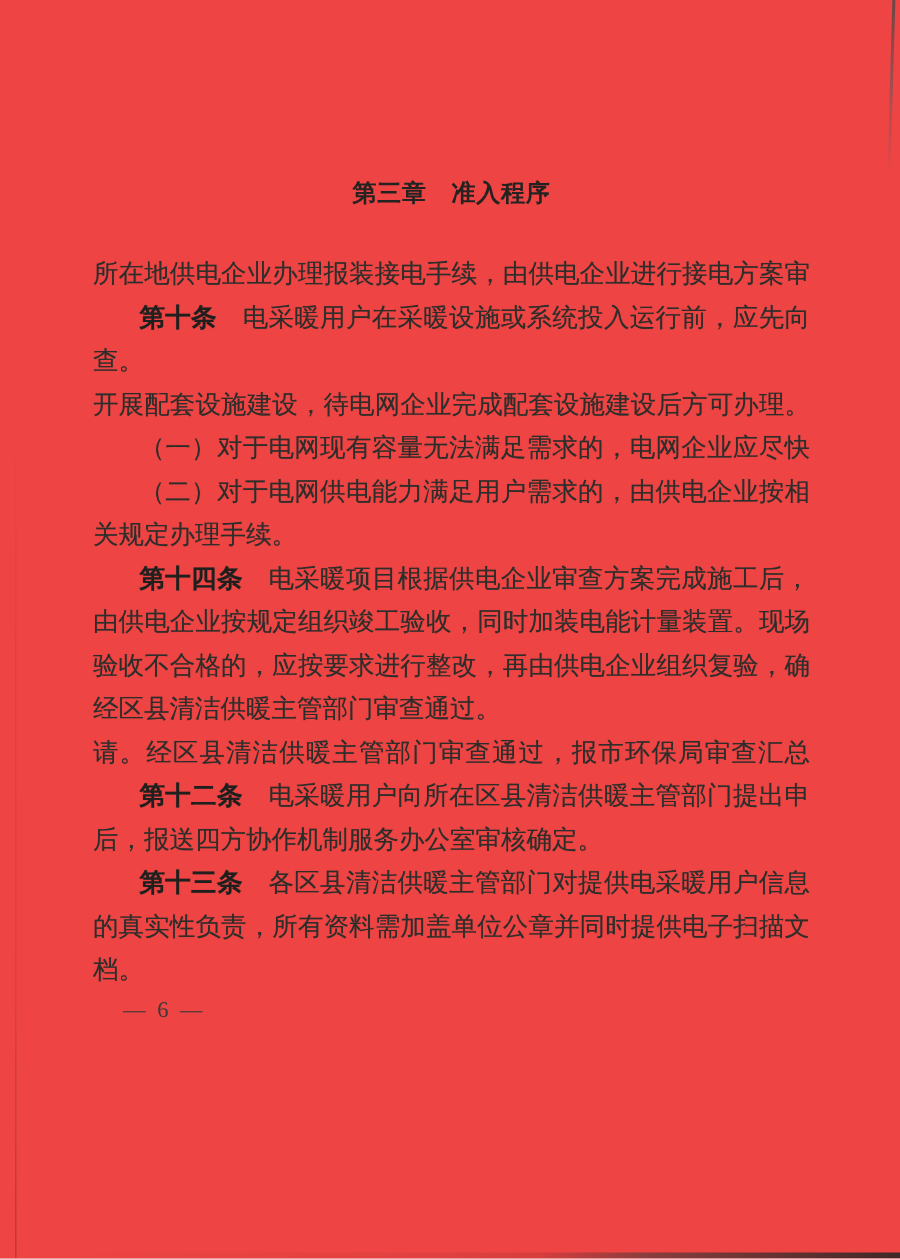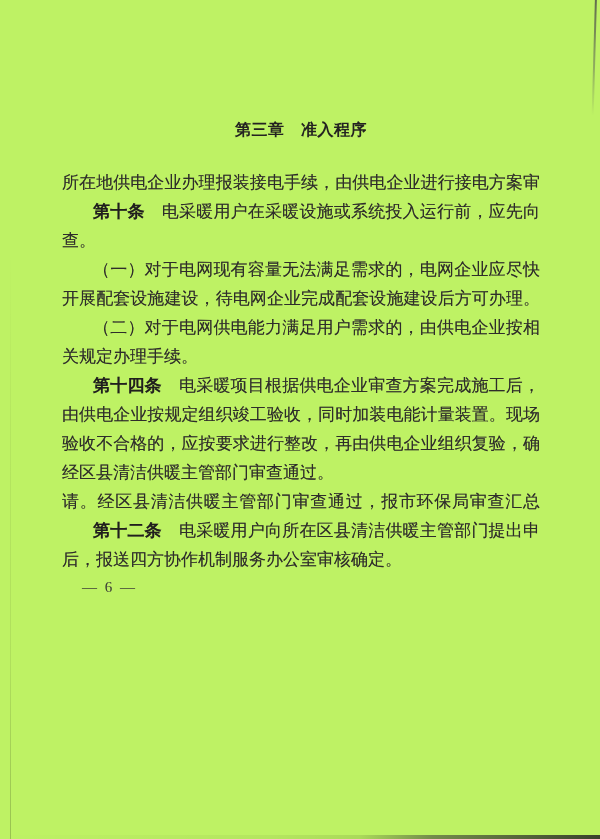--- a/index.html
+++ b/index.html
@@ -4,21 +4,21 @@
 <style>
   html, body {
     margin: 0;
     padding: 0;
     background: #e8e8e8;
   }
   .page {
     position: relative;
     width: 600px;
     height: 839px;
-    background: #bef264;
+    background: #ef4444;
     overflow: hidden;
     font-family: "Liberation Serif", "DejaVu Serif", serif;
   }
   .content {
     position: absolute;
     left: 62px;
     top: 118px;
     width: 478px;
   }
   .chapter-title {
@@ -106,42 +106,47 @@
 
     <div class="chapter-title">第三章　准入程序</div>
 
     <div class="para">
       <div class="line full">所在地供电企业办理报装接电手续，由供电企业进行接电方案审</div>
       <div class="line full indent"><span class="lead">第十条</span><span>　电采暖用户在采暖设施或系统投入运行前，应先向</span></div>
       <div class="line">查。</div>
     </div>
 
     <div class="para">
+      <div class="line full">开展配套设施建设，待电网企业完成配套设施建设后方可办理。</div>
       <div class="line full indent">（一）对于电网现有容量无法满足需求的，电网企业应尽快</div>
-      <div class="line full">开展配套设施建设，待电网企业完成配套设施建设后方可办理。</div>
     </div>
 
     <div class="para">
       <div class="line full indent">（二）对于电网供电能力满足用户需求的，由供电企业按相</div>
       <div class="line">关规定办理手续。</div>
     </div>
 
     <div class="para">
       <div class="line full indent"><span class="lead">第十四条</span><span>　电采暖项目根据供电企业审查方案完成施工后，</span></div>
       <div class="line full">由供电企业按规定组织竣工验收，同时加装电能计量装置。现场</div>
       <div class="line full">验收不合格的，应按要求进行整改，再由供电企业组织复验，确</div>
       <div class="line">经区县清洁供暖主管部门审查通过。</div>
     </div>
 
     <div class="para">
       <div class="line full">请。经区县清洁供暖主管部门审查通过，报市环保局审查汇总</div>
       <div class="line full indent"><span class="lead">第十二条</span><span>　电采暖用户向所在区县清洁供暖主管部门提出申</span></div>
       <div class="line">后，报送四方协作机制服务办公室审核确定。</div>
     </div>
 
+    <div class="para">
+      <div class="line full indent"><span class="lead">第十三条</span><span>　各区县清洁供暖主管部门对提供电采暖用户信息</span></div>
+      <div class="line full">的真实性负责，所有资料需加盖单位公章并同时提供电子扫描文</div>
+      <div class="line">档。</div>
+    </div>
 
 
     <div class="page-number">— 6 —</div>
 
   </div>
 
   <div class="artifact-right-edge"></div>
   <div class="artifact-left-crease"></div>
   <div class="artifact-bottom-edge"></div>
 

